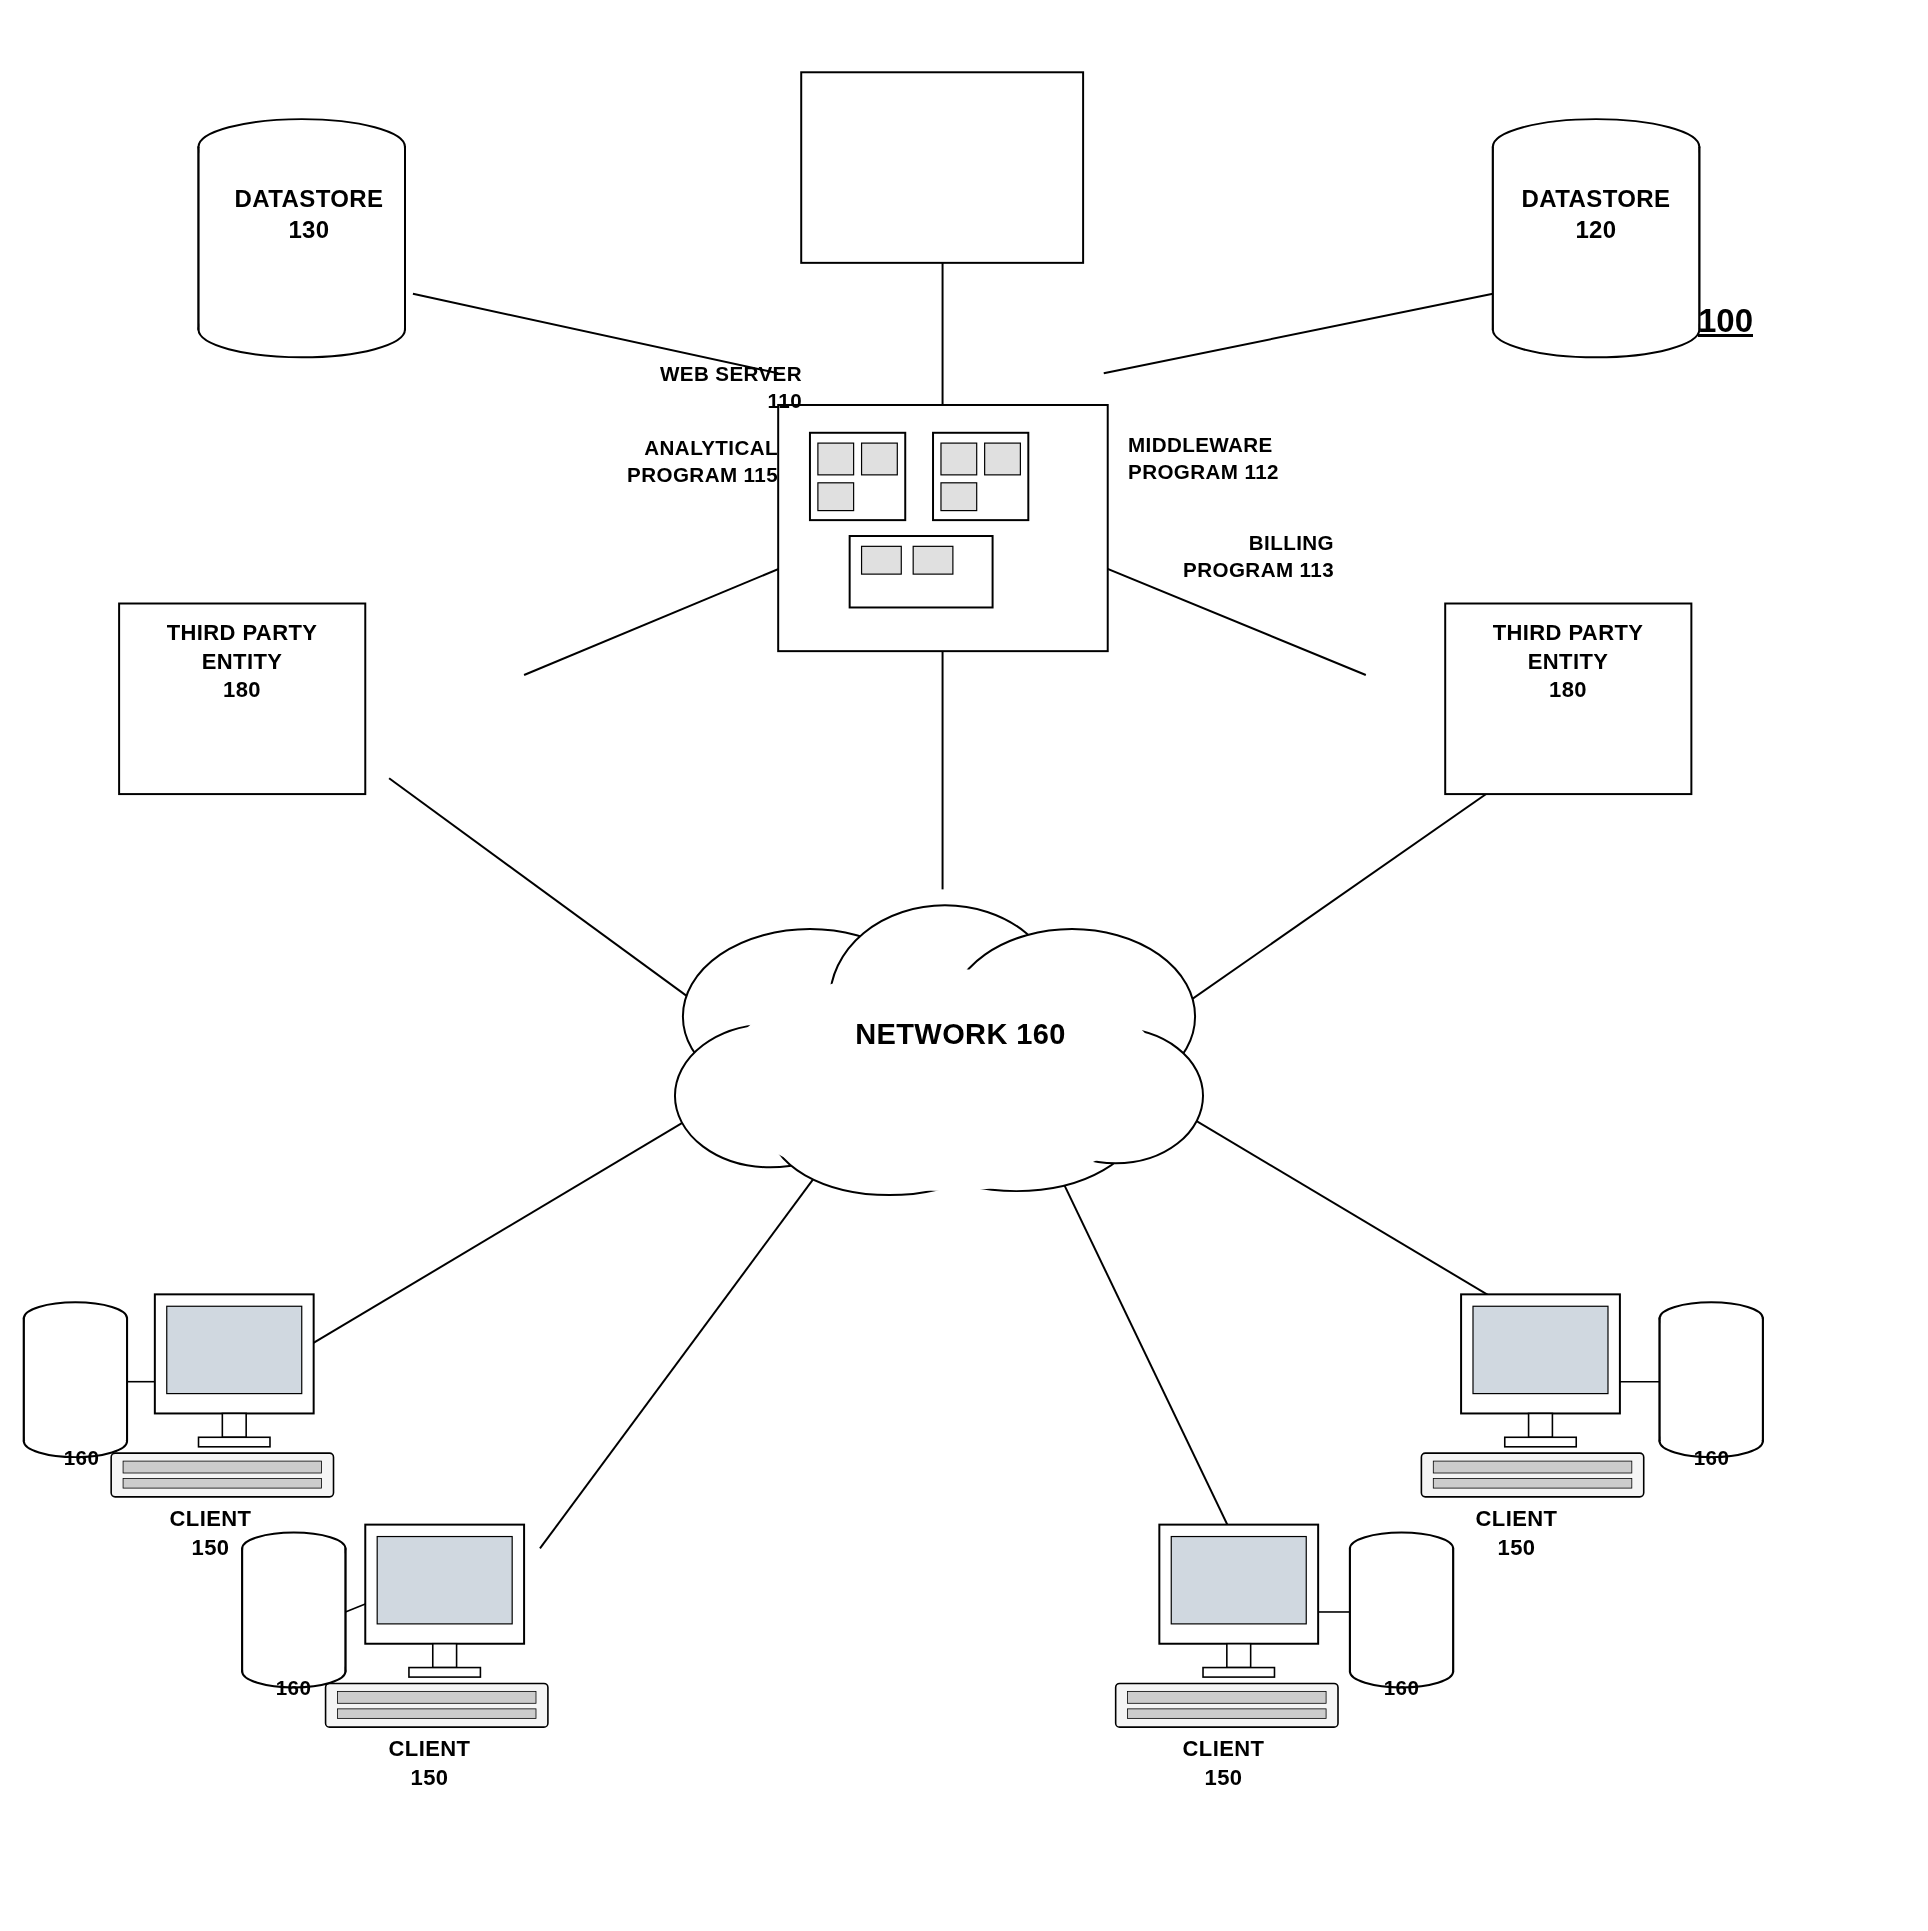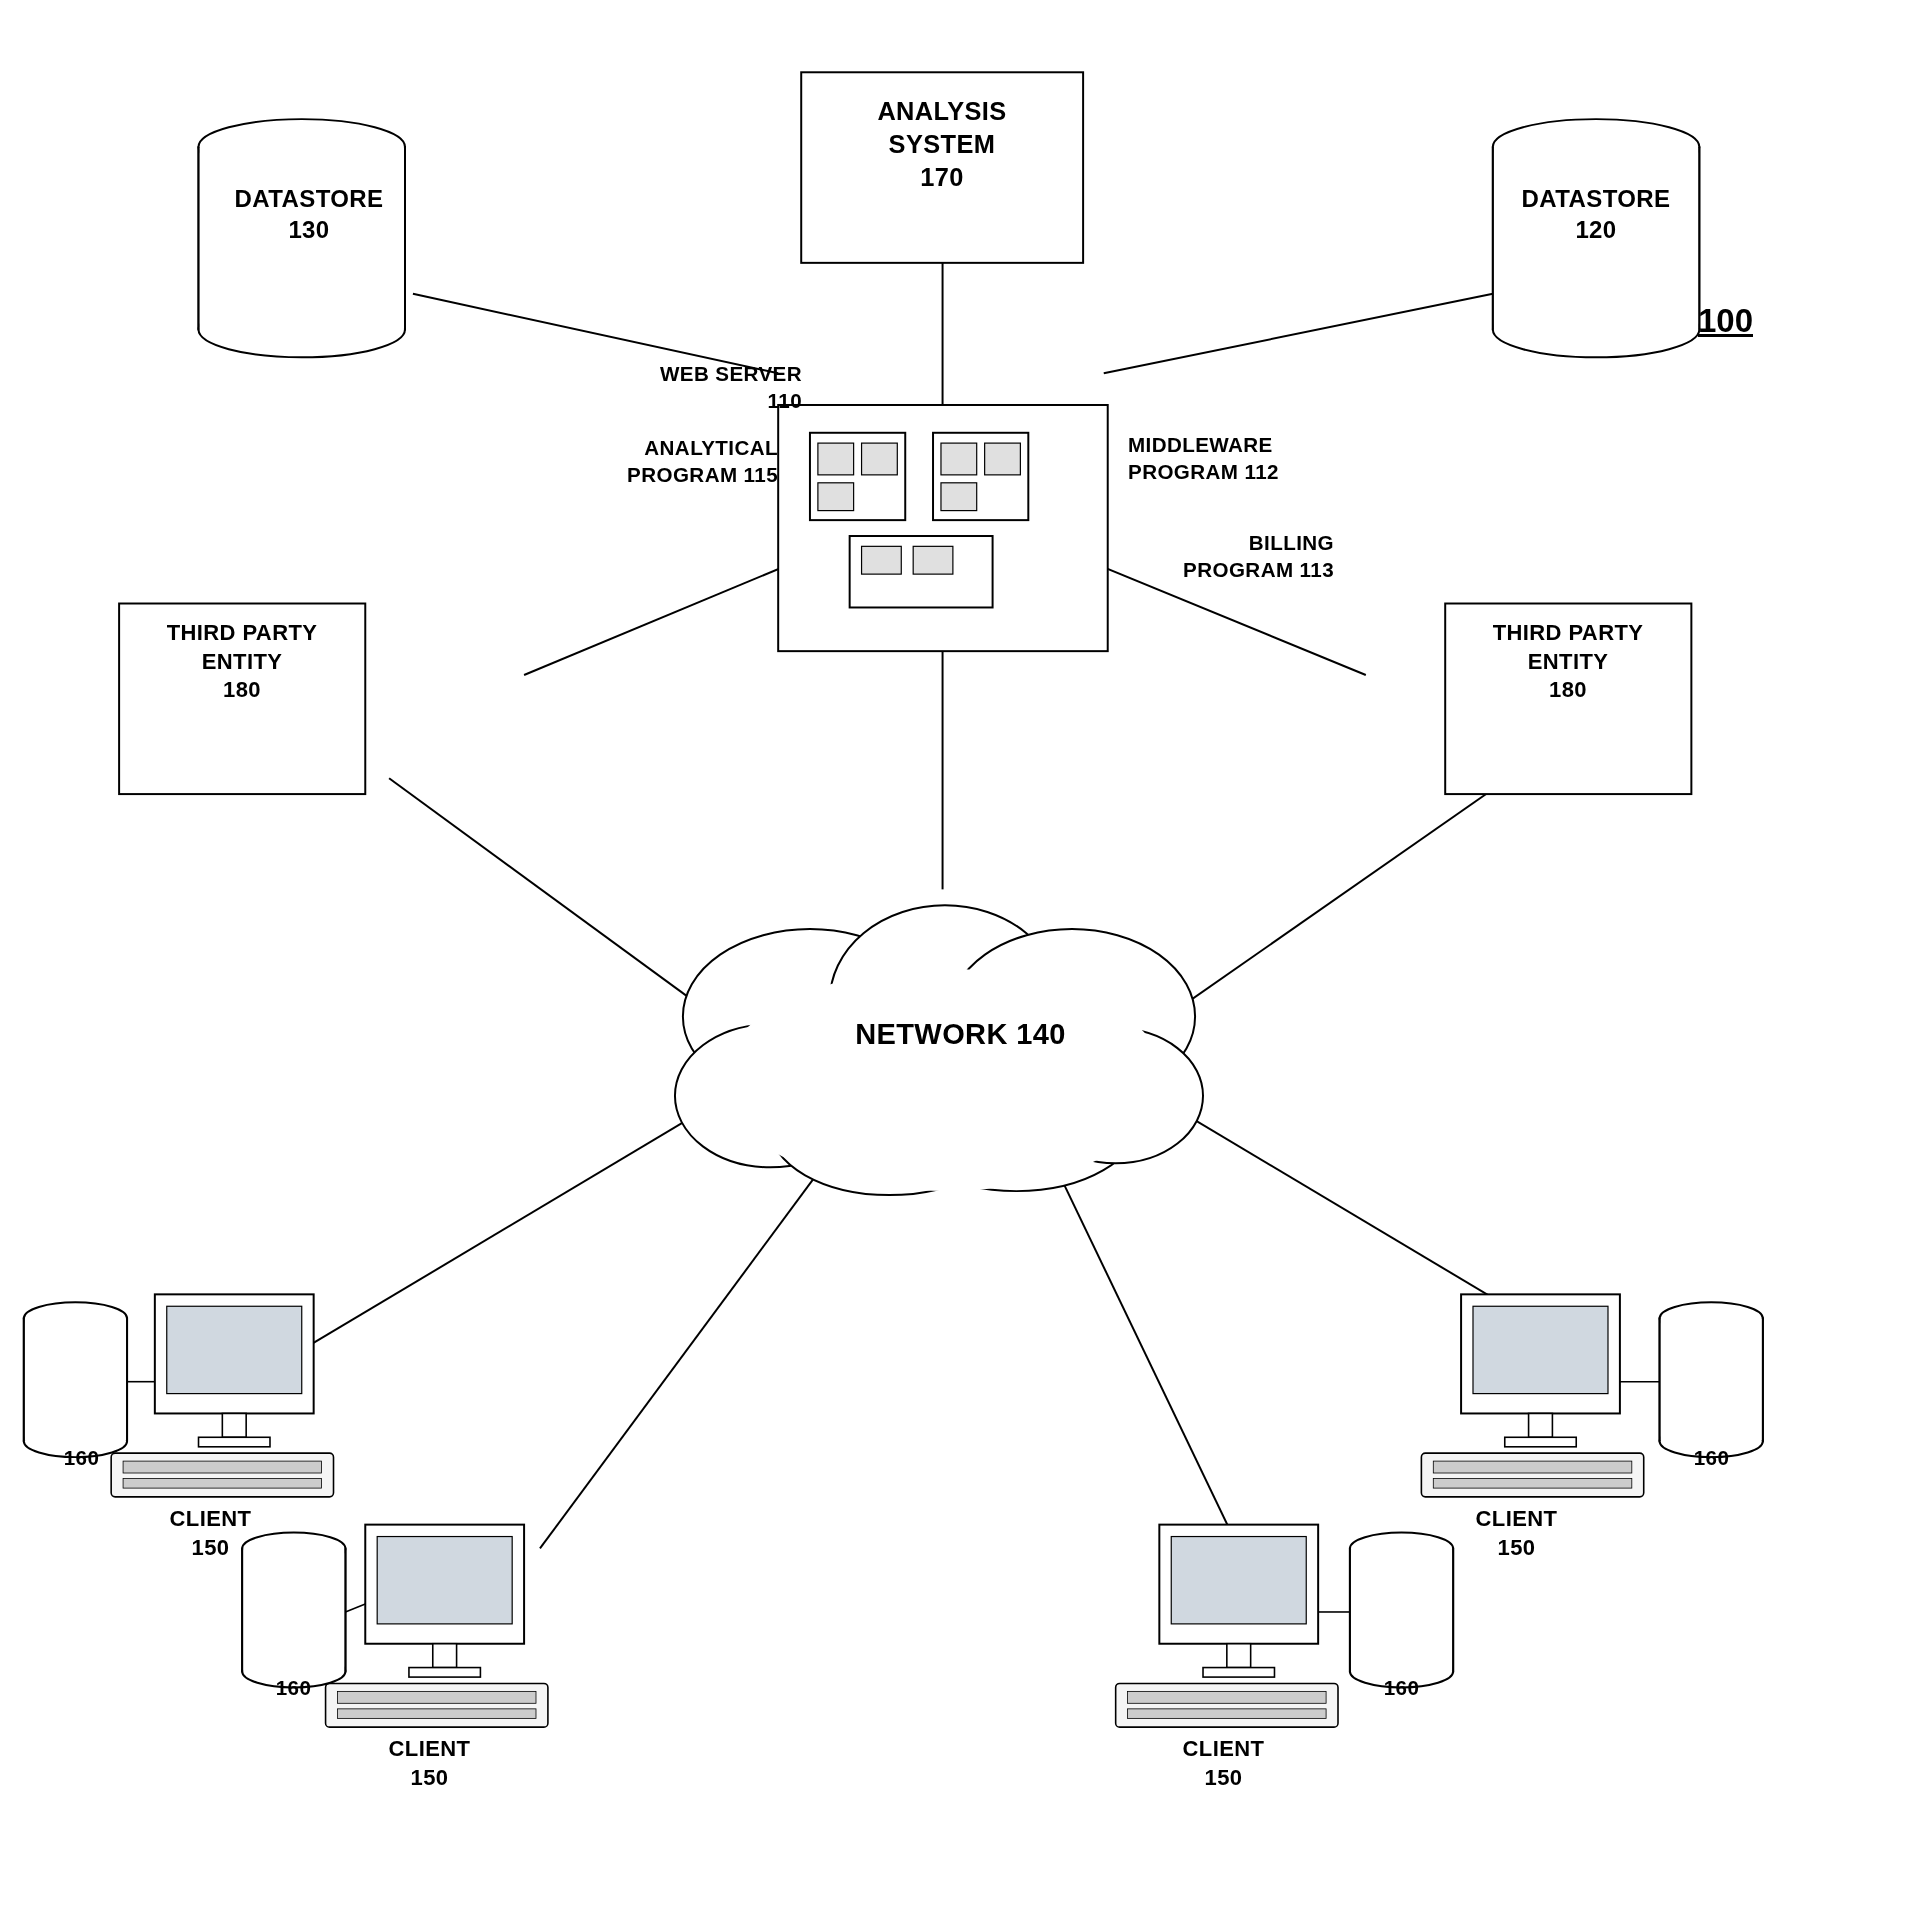--- a/index.html
+++ b/index.html
@@ -190,23 +190,20 @@
     <rect x="1700" y="1950" width="130" height="155" fill="#fff" stroke="#000" stroke-width="2.5"></rect>
     <ellipse cx="1765" cy="1950" rx="65" ry="20" fill="#fff" stroke="#000" stroke-width="2.5"></ellipse>
     <ellipse cx="1765" cy="2105" rx="65" ry="20" fill="#fff" stroke="#000" stroke-width="2.5"></ellipse>
     <rect x="1701" y="1951" width="128" height="153" fill="#fff"></rect>
     <line x1="1700" y1="1950" x2="1700" y2="2105" stroke="#000" stroke-width="2.5"></line>
     <line x1="1830" y1="1950" x2="1830" y2="2105" stroke="#000" stroke-width="2.5"></line>
     <line x1="1660" y1="2030" x2="1700" y2="2030" stroke="#000" stroke-width="2"></line>
 
   </svg>
 
-  <div class="label" style="left:801px; top:95px; width:282px; font-size:25.4px;">
-    ANALYSIS<br>SYSTEM<br>170
-  </div>
 
   <div class="label" style="left:206px; top:183px; width:206px; font-size:24px;">
     DATASTORE<br>130
   </div>
 
   <div class="label" style="left:1493px; top:183px; width:206px; font-size:24px;">
     DATASTORE<br>120
   </div>
 
   <div class="label" style="left:643px; top:361px; width:159px; font-size:20.6px; text-align:right;">
@@ -227,21 +224,21 @@
 
   <div class="label" style="left:119px; top:619px; width:246px; font-size:22px;">
     THIRD PARTY<br>ENTITY<br>180
   </div>
 
   <div class="label" style="left:1445px; top:619px; width:246px; font-size:22px;">
     THIRD PARTY<br>ENTITY<br>180
   </div>
 
   <div class="label" style="left:762px; top:1016px; width:397px; font-size:29px; text-align:center;">
-    NETWORK 140
+    NETWORK 160
   </div>
 
   <div class="label" style="left:111px; top:1505px; width:199px; font-size:22px; text-align:center;">
     CLIENT<br>150
   </div>
 
   <div class="label" style="left:30px; top:1445px; width:103px; font-size:20.6px; text-align:center;">
     160
   </div>
 

